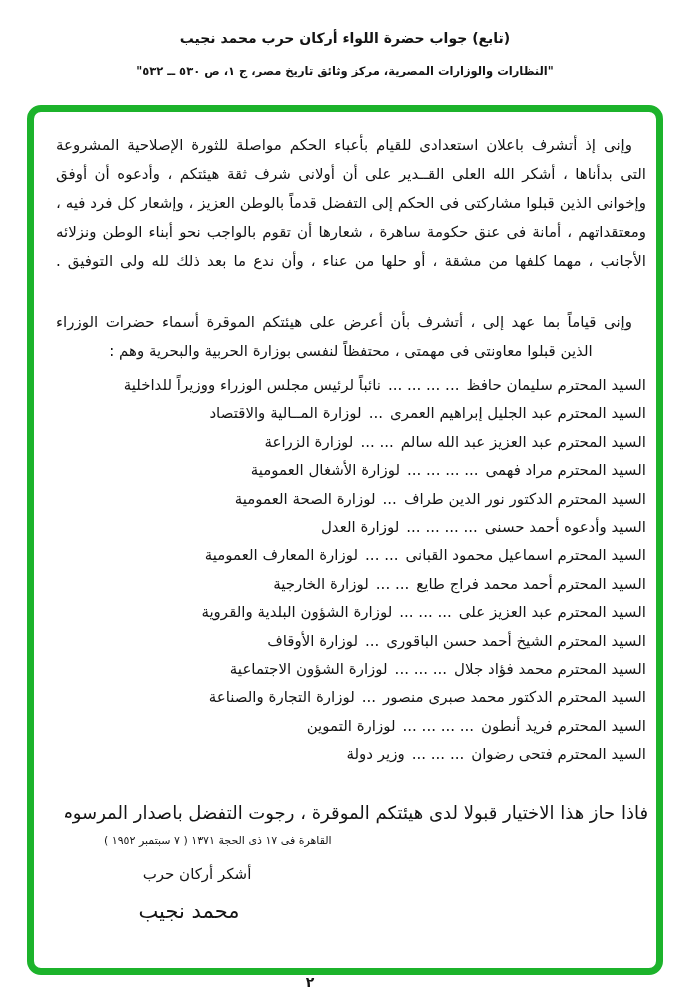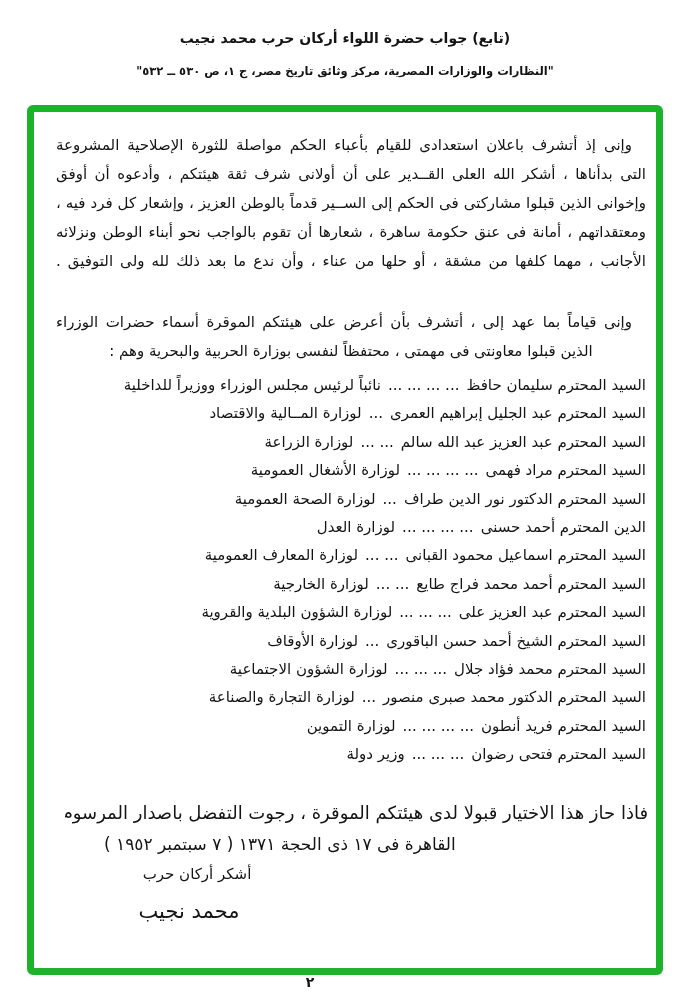--- a/index.html
+++ b/index.html
@@ -23,21 +23,21 @@
     position: absolute; top: 64px; left: 0; right: 0;
     text-align: center; direction: rtl;
     font-size: 11.5px; font-weight: bold;
   }
 
   
   .page-border {
     position: absolute; left: 27px; top: 105px;
     width: 622px; height: 856px;
     border: 7px solid #1cb32b;
-    border-radius: 6px;
+    border-radius: 14px;
   }
 
   
   .para {
     position: absolute; right: 10px; left: 22px;
     direction: rtl;
     font-size: 15px; line-height: 29px;
   }
   .para1 { top: 19px; }
   .para2 { top: 196px; }
@@ -66,21 +66,21 @@
 
   
   .closing {
     position: absolute; top: 689px; right: 8px; left: 31px;
     direction: rtl; font-size: 18px; line-height: 24px;
     text-align: justify; text-align-last: justify;
     white-space: nowrap; overflow: hidden;
   }
   .dateline {
     position: absolute; top: 722px; left: 70px;
-    direction: rtl; font-size: 17px;
+    direction: rtl; font-size: 11px;
     white-space: nowrap;
   }
   .sig-rank {
     position: absolute; top: 753px; left: 48px; width: 230px;
     direction: rtl; text-align: center; font-size: 15px;
   }
   .sig-name {
     position: absolute; top: 787px; left: 40px; width: 230px;
     direction: rtl; text-align: center; font-size: 21px;
   }
@@ -99,21 +99,21 @@
 <div class="stage">
 
   <div class="header-title">(تابع) جواب حضرة اللواء أركان حرب محمد نجيب</div>
   <div class="header-source">"النظارات والوزارات المصرية، مركز وثائق تاريخ مصر، ج ١، ص ٥٣٠ ــ ٥٣٢"</div>
 
   <div class="page-border">
 
     <div class="para para1">
       <div class="p-line indent">وإنى إذ أتشرف باعلان استعدادى للقيام بأعباء الحكم مواصلة للثورة الإصلاحية المشروعة</div>
       <div class="p-line">التى بدأناها ، أشكر الله العلى القــدير على أن أولانى شرف ثقة هيئتكم ، وأدعوه أن أوفق</div>
-      <div class="p-line">وإخوانى الذين قبلوا مشاركتى فى الحكم إلى الســير قدماً بالوطن العزيز ، وإشعار كل فرد فيه ،</div>
+      <div class="p-line">وإخوانى الذين قبلوا مشاركتى فى الحكم إلى التفضل قدماً بالوطن العزيز ، وإشعار كل فرد فيه ،</div>
       <div class="p-line">ومعتقداتهم ، أمانة فى عنق حكومة ساهرة ، شعارها أن تقوم بالواجب نحو أبناء الوطن ونزلائه</div>
       <div class="p-line">الأجانب ، مهما كلفها من مشقة ، أو حلها من عناء ، وأن ندع ما بعد ذلك لله ولى التوفيق .</div>
     </div>
 
     <div class="para para2">
       <div class="p-line indent">وإنى قياماً بما عهد إلى ، أتشرف بأن أعرض على هيئتكم الموقرة أسماء حضرات الوزراء</div>
       <div class="p-line center">الذين قبلوا معاونتى فى مهمتى ، محتفظاً لنفسى بوزارة الحربية والبحرية وهم :</div>
     </div>
 
     <div class="ministers">
@@ -126,21 +126,21 @@
       <div class="min-row">
         <span>السيد المحترم عبد العزيز عبد الله سالم</span><span class="min-dots">... ...</span><span>لوزارة الزراعة</span>
       </div>
       <div class="min-row">
         <span>السيد المحترم مراد فهمى</span><span class="min-dots">... ... ... ...</span><span>لوزارة الأشغال العمومية</span>
       </div>
       <div class="min-row">
         <span>السيد المحترم الدكتور نور الدين طراف</span><span class="min-dots">...</span><span>لوزارة الصحة العمومية</span>
       </div>
       <div class="min-row">
-        <span>الدين المحترم أحمد حسنى</span><span class="min-dots">... ... ... ...</span><span>لوزارة العدل</span>
+        <span>السيد وأدعوه أحمد حسنى</span><span class="min-dots">... ... ... ...</span><span>لوزارة العدل</span>
       </div>
       <div class="min-row">
         <span>السيد المحترم اسماعيل محمود القبانى</span><span class="min-dots">... ...</span><span>لوزارة المعارف العمومية</span>
       </div>
       <div class="min-row">
         <span>السيد المحترم أحمد محمد فراج طايع</span><span class="min-dots">... ...</span><span>لوزارة الخارجية</span>
       </div>
       <div class="min-row">
         <span>السيد المحترم عبد العزيز على</span><span class="min-dots">... ... ...</span><span>لوزارة الشؤون البلدية والقروية</span>
       </div>

